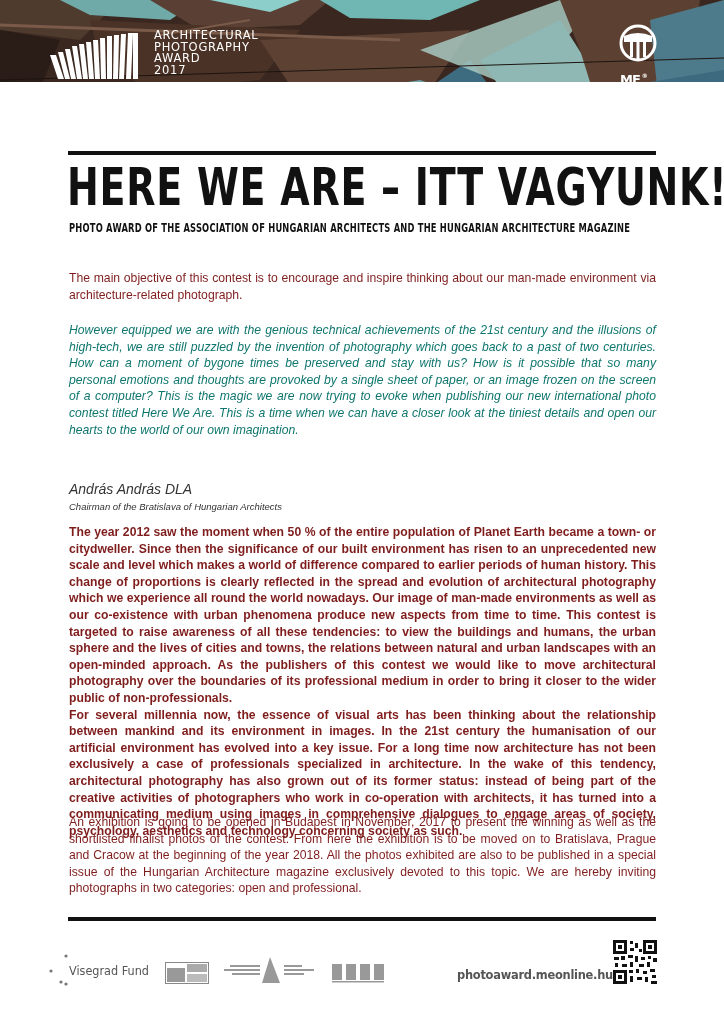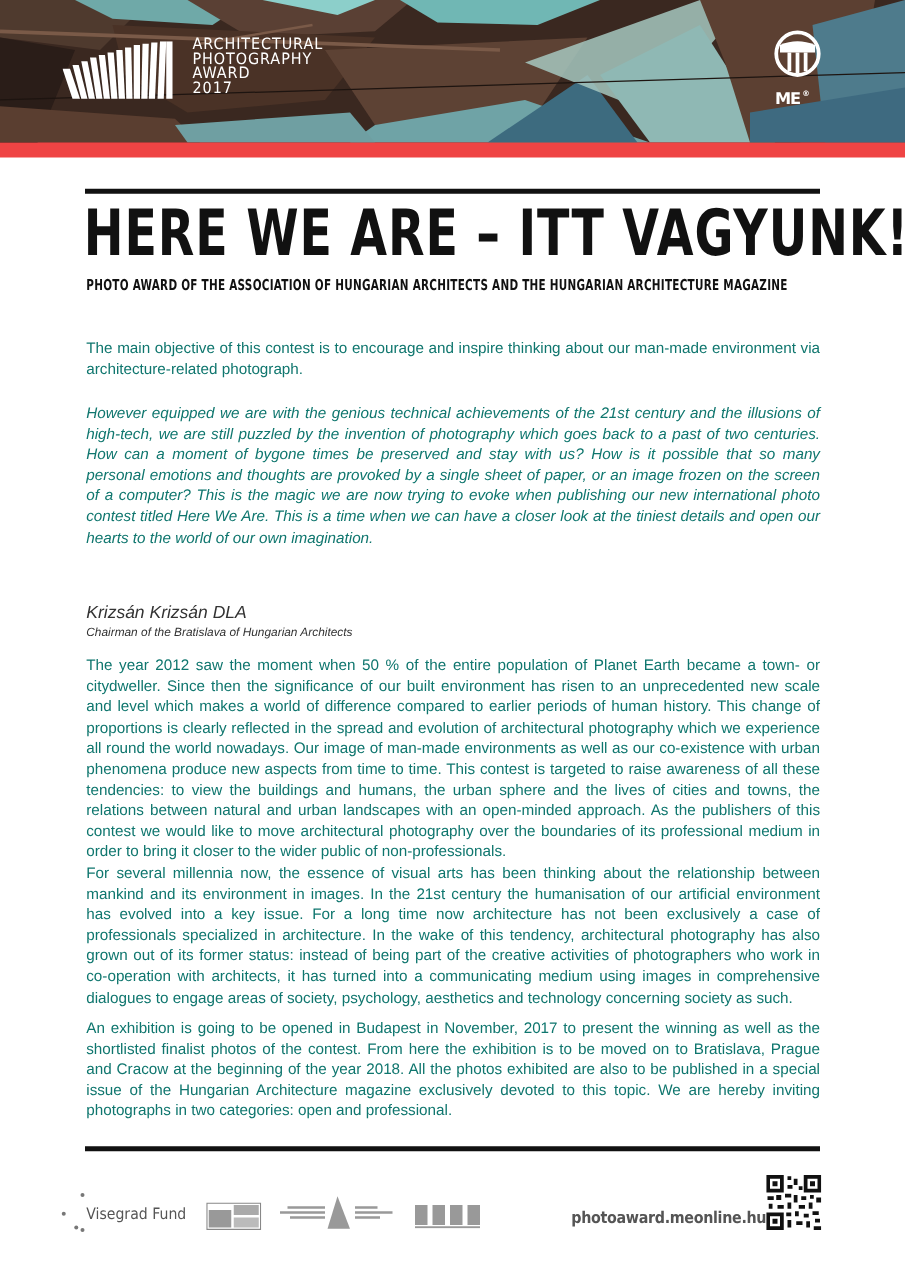--- a/index.html
+++ b/index.html
@@ -1,21 +1,21 @@
 <!DOCTYPE html>
 <html><head>
 <meta charset="utf-8">
 <style>
   html, body { margin:0; padding:0; }
   body { width:724px; height:1024px; background:#fff; position:relative; overflow:hidden;
          font-family:"Liberation Sans", sans-serif; color:#222; }
 
   
-  .header { position:absolute; left:0; top:0; width:724px; height:126px; overflow:hidden;
-            background:#ef4444;text-decoration:underline; }
+  .header { position:absolute; left:0; top:0; width:724px; height:82px; overflow:hidden;
+            background:#3b82f6;text-decoration:underline; }
   .header svg.bg { position:absolute; left:0; top:0; }
   .logo-mark { position:absolute; left:50px; top:33px; }
   .logo-text { position:absolute; left:154px; top:29px; color:#fff;
                font-family:"DejaVu Sans", sans-serif; font-size:12.5px; line-height:11.5px;
                letter-spacing:0.8px; font-weight:normal; transform:scaleX(0.92); transform-origin:left top; }
   .logo-text div { white-space:nowrap; }
   .ama-icon { position:absolute; left:618px; top:22px; }
   .me-logo { position:absolute; left:620px; top:72px; color:#fff; font-weight:bold;
              font-family:"DejaVu Sans", sans-serif; font-size:13px; letter-spacing:-1px; }
   .me-logo sup { font-size:6px; vertical-align:top; margin-left:2px; }
@@ -26,28 +26,28 @@
   .rule.bottom { top:917px; height:4px; left:68px; width:588px; }
 
   .title { position:absolute; left:67px; top:160px; width:592px; font-family:"DejaVu Sans", sans-serif;
            font-weight:bold; font-size:51px; line-height:56px; color:#111; letter-spacing:1px;
            transform:scaleX(0.745); transform-origin:left top; white-space:nowrap; }
   .subtitle { position:absolute; left:69px; top:221px; font-family:"DejaVu Sans", sans-serif;
               font-weight:bold; font-size:12px; line-height:15px; color:#111; white-space:nowrap;
               transform:scaleX(0.695); transform-origin:left top; letter-spacing:0.3px; }
 
   .body-text { position:absolute; left:69px; width:587px; font-size:12.2px; line-height:16.6px;
-               color:#0f766e; text-align:justify; }
+               color:#7f1d1d; text-align:justify; }
   .body-text p { margin:0; }
   .intro { top:270px; }
   .quote { top:322px; font-style:italic; color:#0f766e; }
   .signature { position:absolute; left:69px; top:481px; font-style:italic; font-size:14px; color:#333; }
   .signature-role { position:absolute; left:69px; top:501px; font-style:italic; font-size:9.5px; color:#333; }
   .main { top:505px; }
-  .main p { margin:0; }
+  .main p { margin:0;font-weight:bold; }
   .closing { top:801px; }
   .visegrad { position:absolute; left:48px; top:953px; }
   .visegrad-label { position:absolute; left:69px; top:963px; font-size:12.5px; color:#555;
                     font-family:"DejaVu Sans", sans-serif; transform:scaleX(0.9); transform-origin:left top; }
   .partner-logo { position:absolute; }
   .footer-url { position:absolute; left:457px; top:967px; font-size:13px; color:#555;
                 font-weight:bold; font-family:"DejaVu Sans", sans-serif; letter-spacing:-0.3px;
                 transform:scaleX(0.88); transform-origin:left top; }
   .qr { position:absolute; left:613px; top:940px; }
 </style>
@@ -114,21 +114,21 @@
     <span>ME</span><sup>®</sup>
   </div>
 </div>
 
 <div class="rule top"></div>
 <div class="title">HERE WE ARE – ITT VAGYUNK!</div>
 <div class="subtitle">PHOTO AWARD OF THE ASSOCIATION OF HUNGARIAN ARCHITECTS AND THE HUNGARIAN ARCHITECTURE MAGAZINE</div>
 
 <div class="body-text intro">The main objective of this contest is to encourage and inspire thinking about our man-made environment via architecture-related photograph.</div>
 <div class="body-text quote">However equipped we are with the genious technical achievements of the 21st century and the illusions of high-tech, we are still puzzled by the invention of photography which goes back to a past of two centuries. How can a moment of bygone times be preserved and stay with us? How is it possible that so many personal emotions and thoughts are provoked by a single sheet of paper, or an image frozen on the screen of a computer? This is the magic we are now trying to evoke when publishing our new international photo contest titled Here We Are. This is a time when we can have a closer look at the tiniest details and open our hearts to the world of our own imagination.</div>
-<div class="signature">Krizsán Krizsán DLA</div>
+<div class="signature">András András DLA</div>
 <div class="signature-role">Chairman of the Bratislava of Hungarian Architects</div>
 
 <div class="body-text main" style="top:524px;">
   <p>The year 2012 saw the moment when 50 % of the entire population of Planet Earth became a town- or citydweller. Since then the significance of our built environment has risen to an unprecedented new scale and level which makes a world of difference compared to earlier periods of human history. This change of proportions is clearly reflected in the spread and evolution of architectural photography which we experience all round the world nowadays. Our image of man-made environments as well as our co-existence with urban phenomena produce new aspects from time to time. This contest is targeted to raise awareness of all these tendencies: to view the buildings and humans, the urban sphere and the lives of cities and towns, the relations between natural and urban landscapes with an open-minded approach. As the publishers of this contest we would like to move architectural photography over the boundaries of its professional medium in order to bring it closer to the wider public of non-professionals.</p>
   <p>For several millennia now, the essence of visual arts has been thinking about the relationship between mankind and its environment in images. In the 21st century the humanisation of our artificial environment has evolved into a key issue. For a long time now architecture has not been exclusively a case of professionals specialized in architecture. In the wake of this tendency, architectural photography has also grown out of its former status: instead of being part of the creative activities of photographers who work in co-operation with architects, it has turned into a communicating medium using images in comprehensive dialogues to engage areas of society, psychology, aesthetics and technology concerning society as such.</p>
 </div>
 
 <div class="body-text closing" style="top:814px;">An exhibition is going to be opened in Budapest in November, 2017 to present the winning as well as the shortlisted finalist photos of the contest. From here the exhibition is to be moved on to Bratislava, Prague and Cracow at the beginning of the year 2018. All the photos exhibited are also to be published in a special issue of the Hungarian Architecture magazine exclusively devoted to this topic. We are hereby inviting photographs in two categories: open and professional.</div>
 
 <div class="rule bottom"></div>

